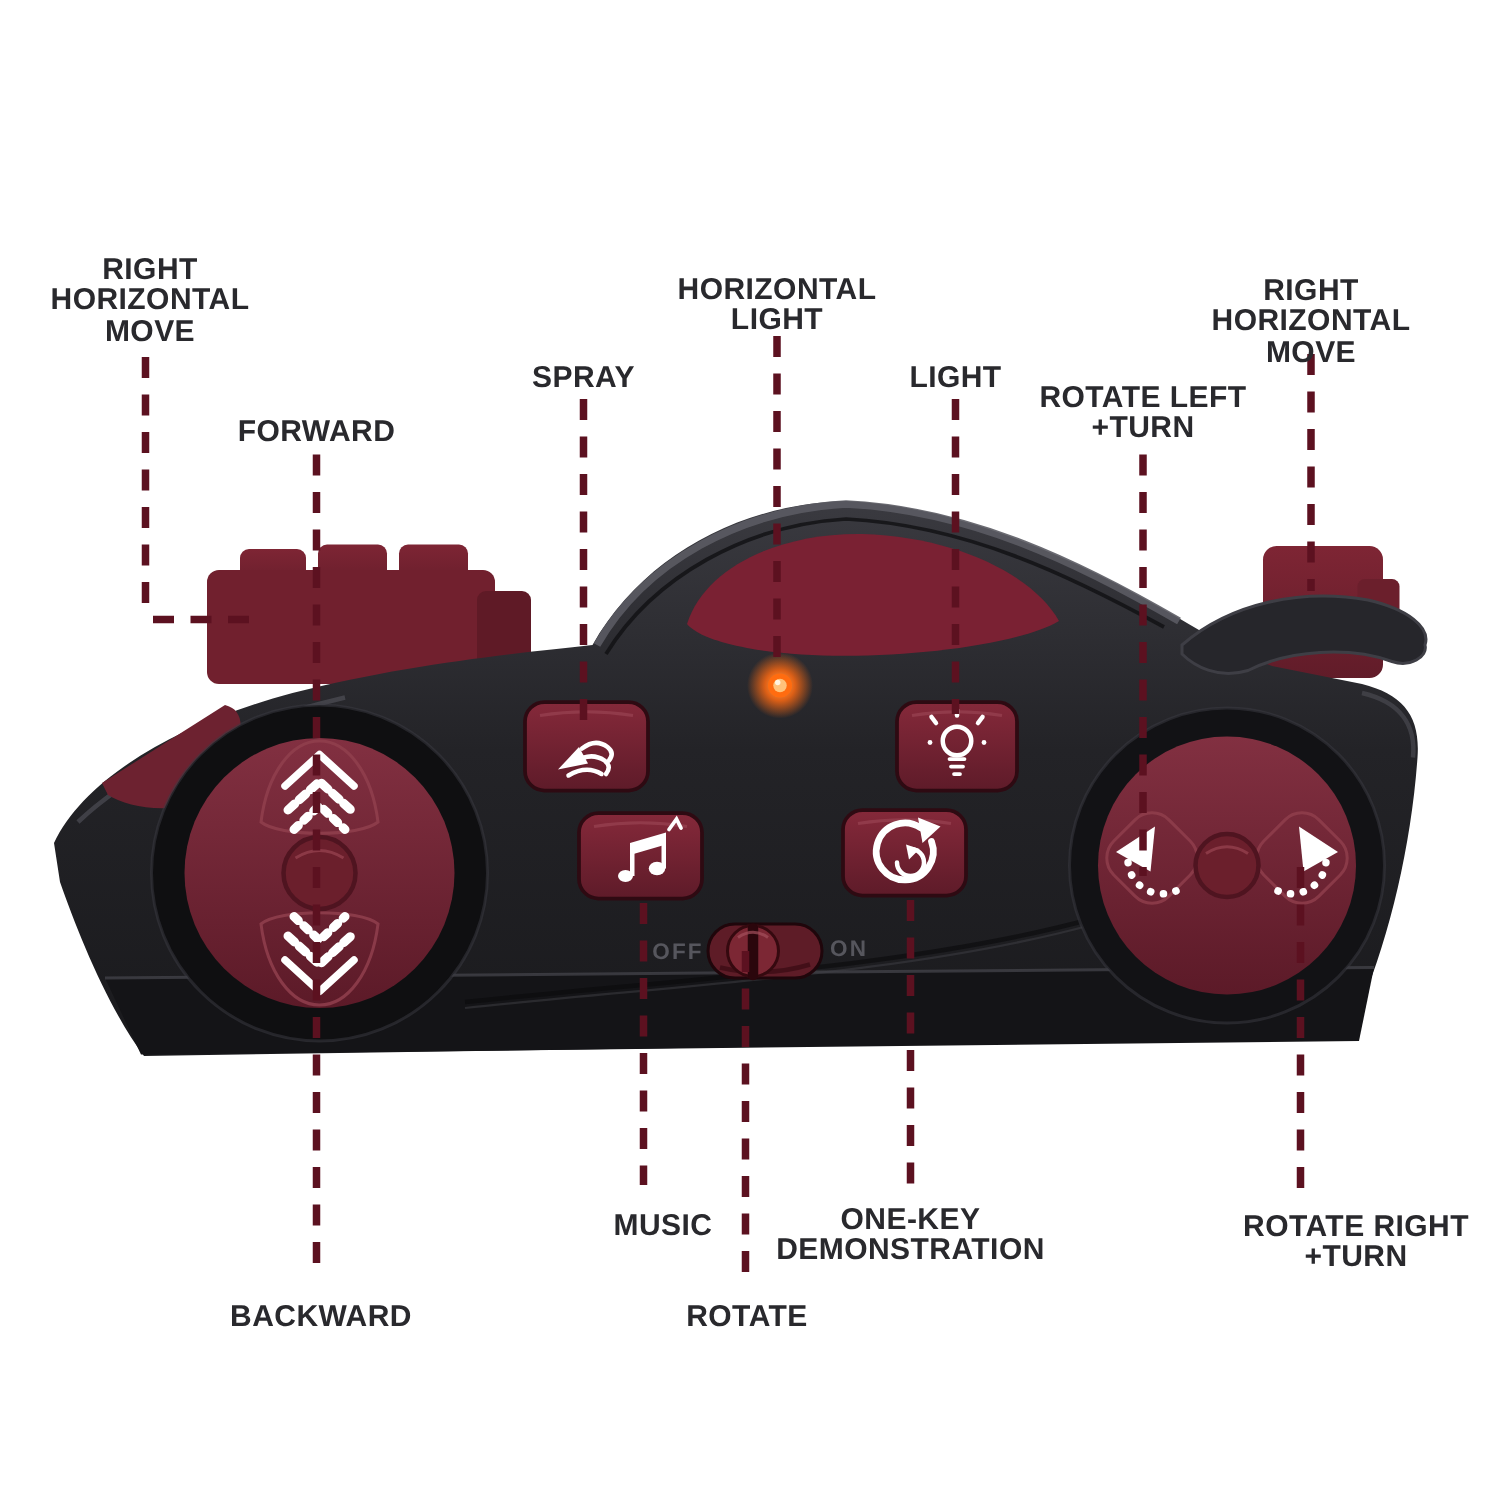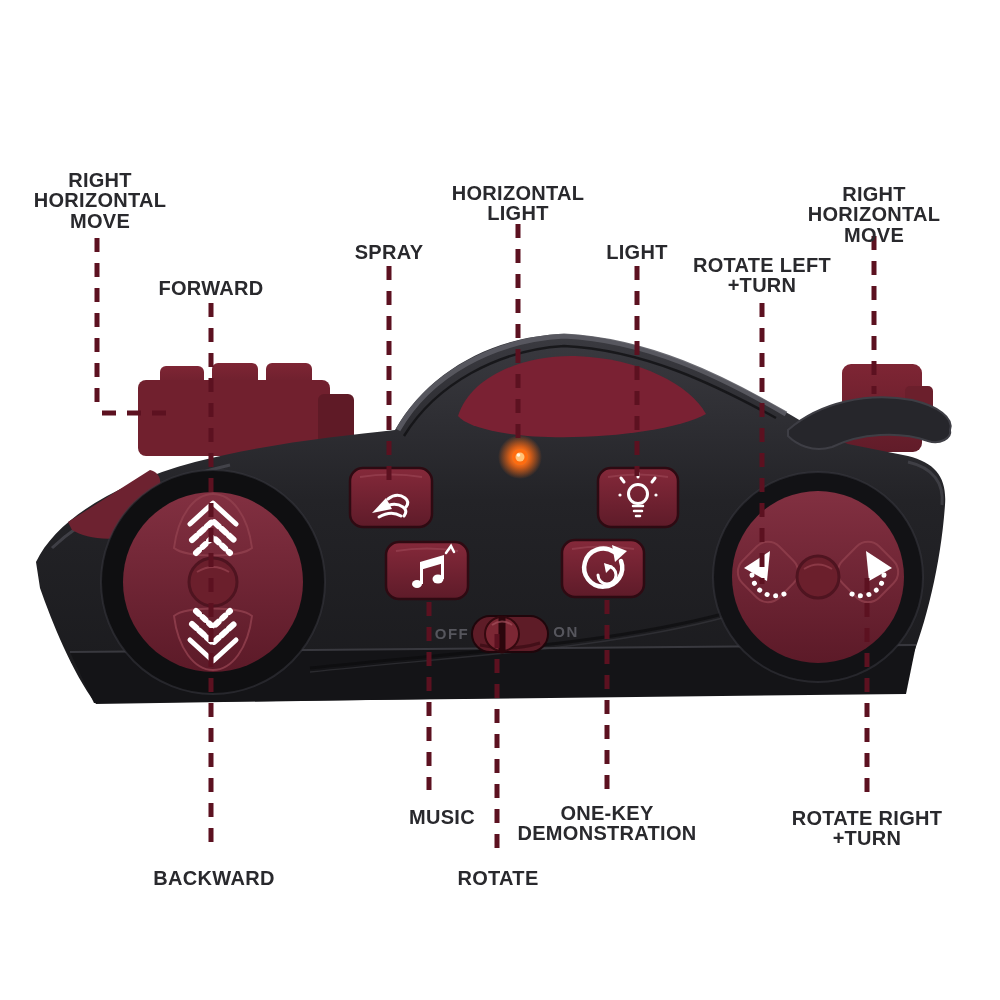--- a/index.html
+++ b/index.html
@@ -244,18 +244,18 @@
   <div class="callout" style="left:498px;top:868px">
     <div>ROTATE</div>
   </div>
   <div class="callout" style="left:607px;top:803px">
     <div>ONE-KEY</div>
     <div>DEMONSTRATION</div>
   </div>
   <div class="callout" style="left:214px;top:868px">
     <div>BACKWARD</div>
   </div>
-  <div class="callout" style="left:867px;top:808px">
+  <div class="callout" style="left:904px;top:808px">
     <div>ROTATE RIGHT</div>
     <div>+TURN</div>
   </div>
 
 </div>
 
 </body></html>

